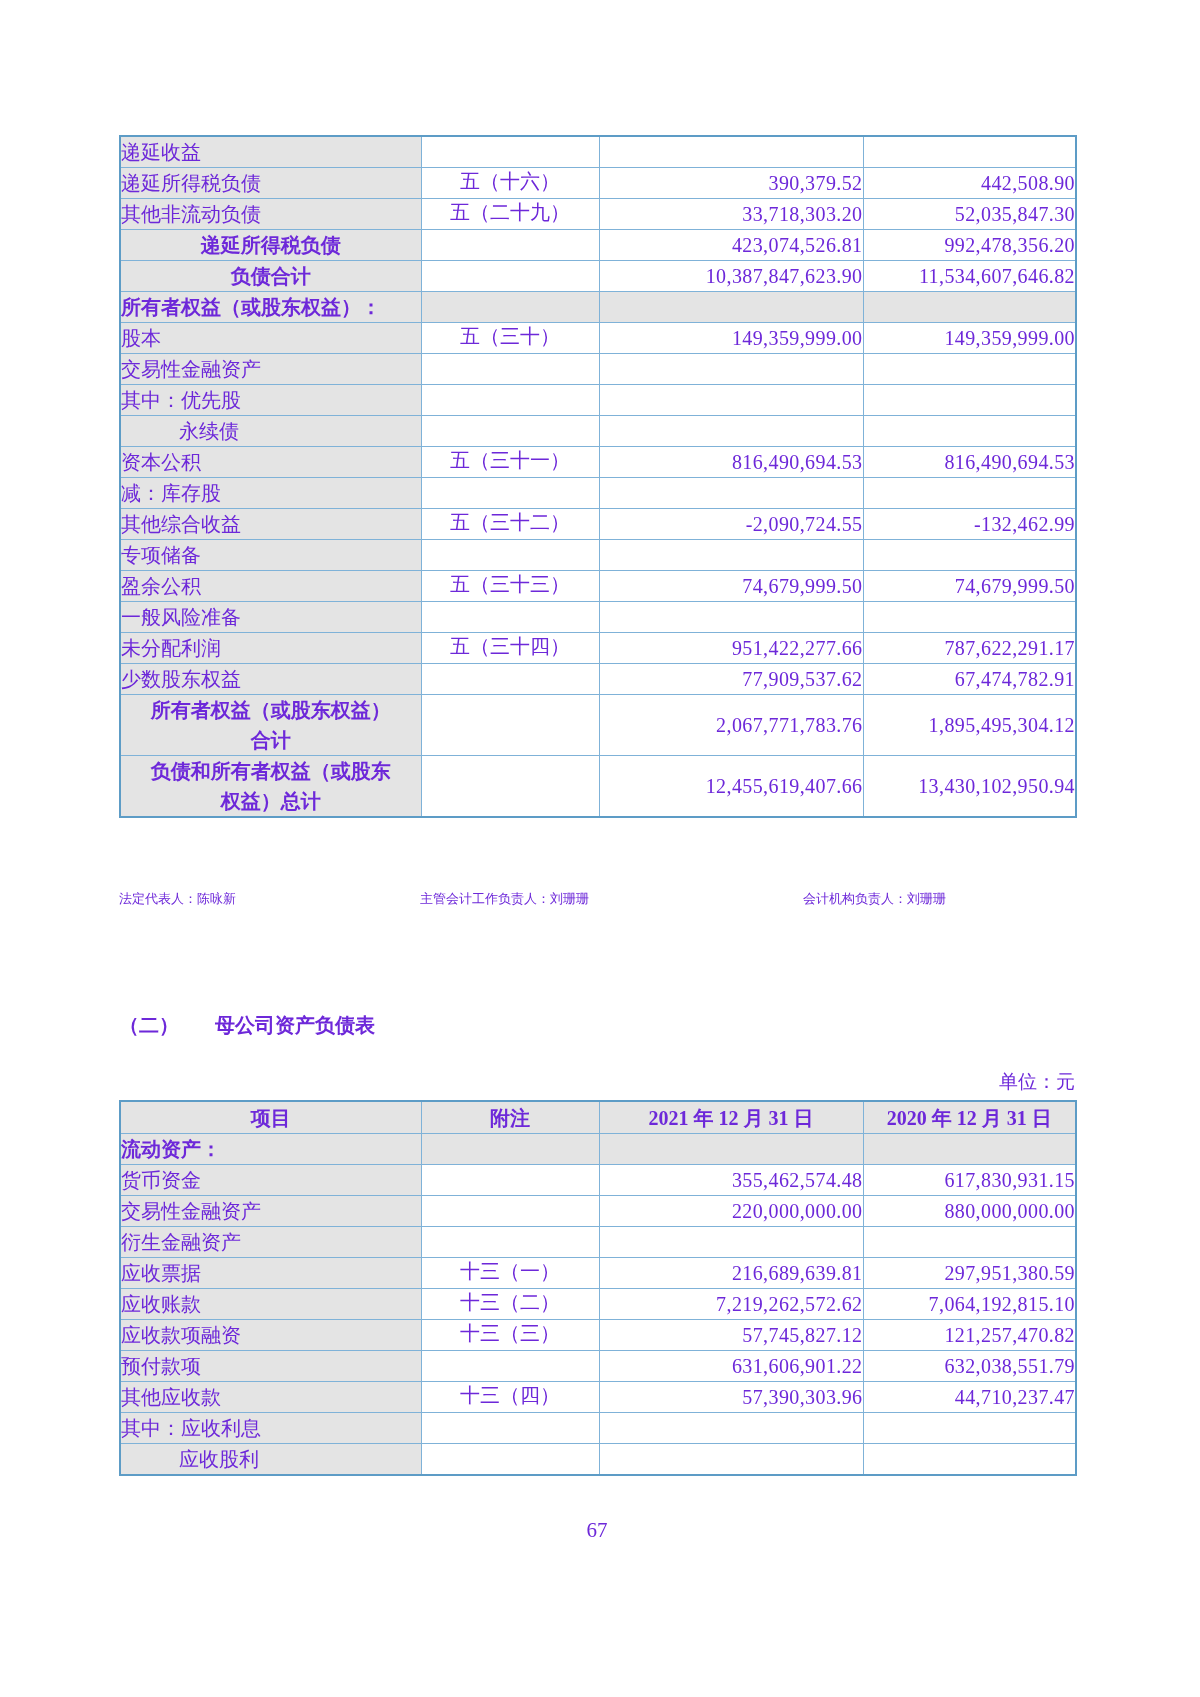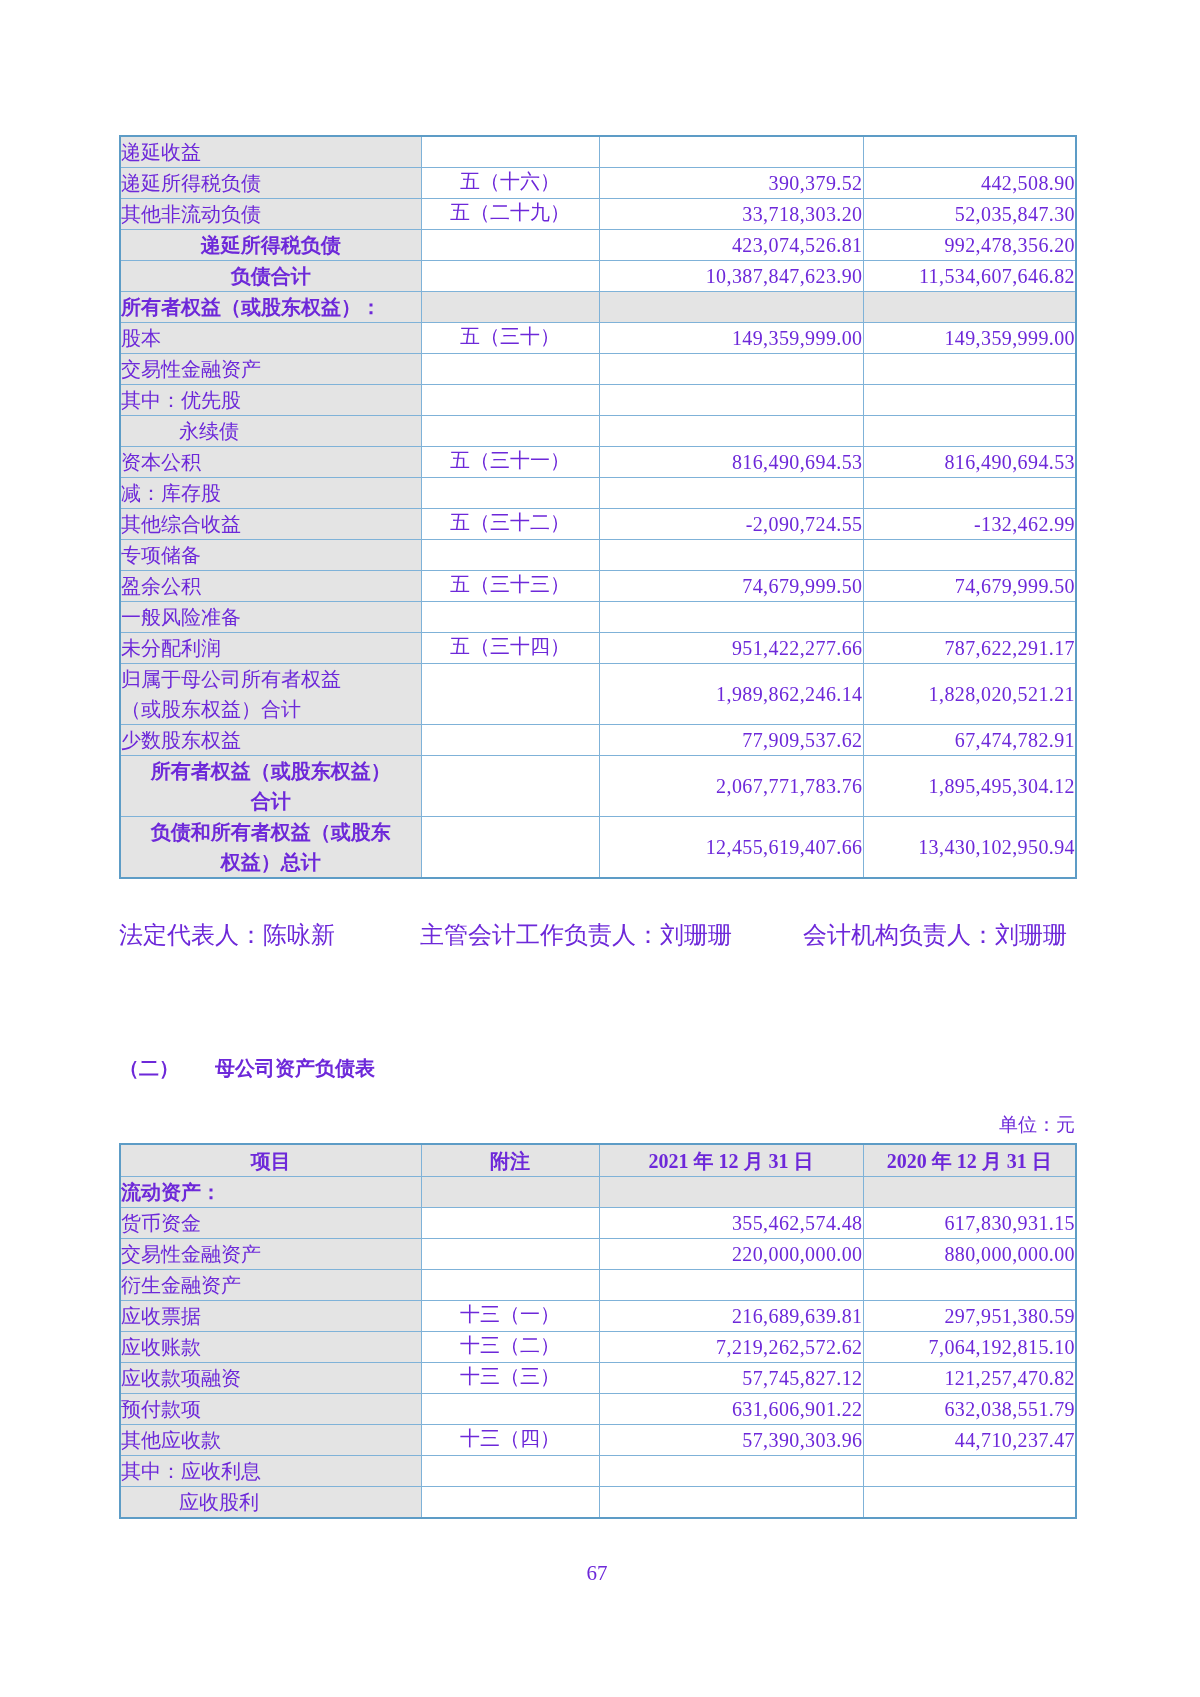--- a/index.html
+++ b/index.html
@@ -53,22 +53,22 @@
     text-align:right;
     padding-right:12px;
     font-size:19px;
     letter-spacing:0.4px;
   }
   tr.row-total td.label { font-weight:bold; text-align:center; }
   tr.row-section td { background:#e4e4e4; }
   tr.row-section td.label { font-weight:bold; }
   tr.row-indent td.label { padding-left:58px;margin-left:41px; }
   .signatures {
-    margin-top:40px;
-    font-size:24px;
+    margin-top:72px;
+    font-size:13px;
     white-space:nowrap;
     width:956px;
   }
   .sig1 { display:inline-block; width:301px; }
   .sig2 { display:inline-block; width:383px; }
   .sig3 { display:inline-block; }
   .section-heading {
     margin-top:104px;
     font-size:20px;
     font-weight:bold;
@@ -196,27 +196,20 @@
             <td class="label">一般风险准备</td>
             <td class="note"></td>
             <td class="val"></td>
             <td class="val"></td>
           </tr>
           <tr class="row-item">
             <td class="label">未分配利润</td>
             <td class="note">五（三十四）</td>
             <td class="val">951,422,277.66</td>
             <td class="val">787,622,291.17</td>
-          </tr>
-          <tr class="row-item">
-            <td class="label">归属于母公司所有者权益
-（或股东权益）合计</td>
-            <td class="note"></td>
-            <td class="val">1,989,862,246.14</td>
-            <td class="val">1,828,020,521.21</td>
           </tr>
           <tr class="row-item">
             <td class="label">少数股东权益</td>
             <td class="note"></td>
             <td class="val">77,909,537.62</td>
             <td class="val">67,474,782.91</td>
           </tr>
           <tr class="row-total">
             <td class="label">所有者权益（或股东权益）
 合计</td>

